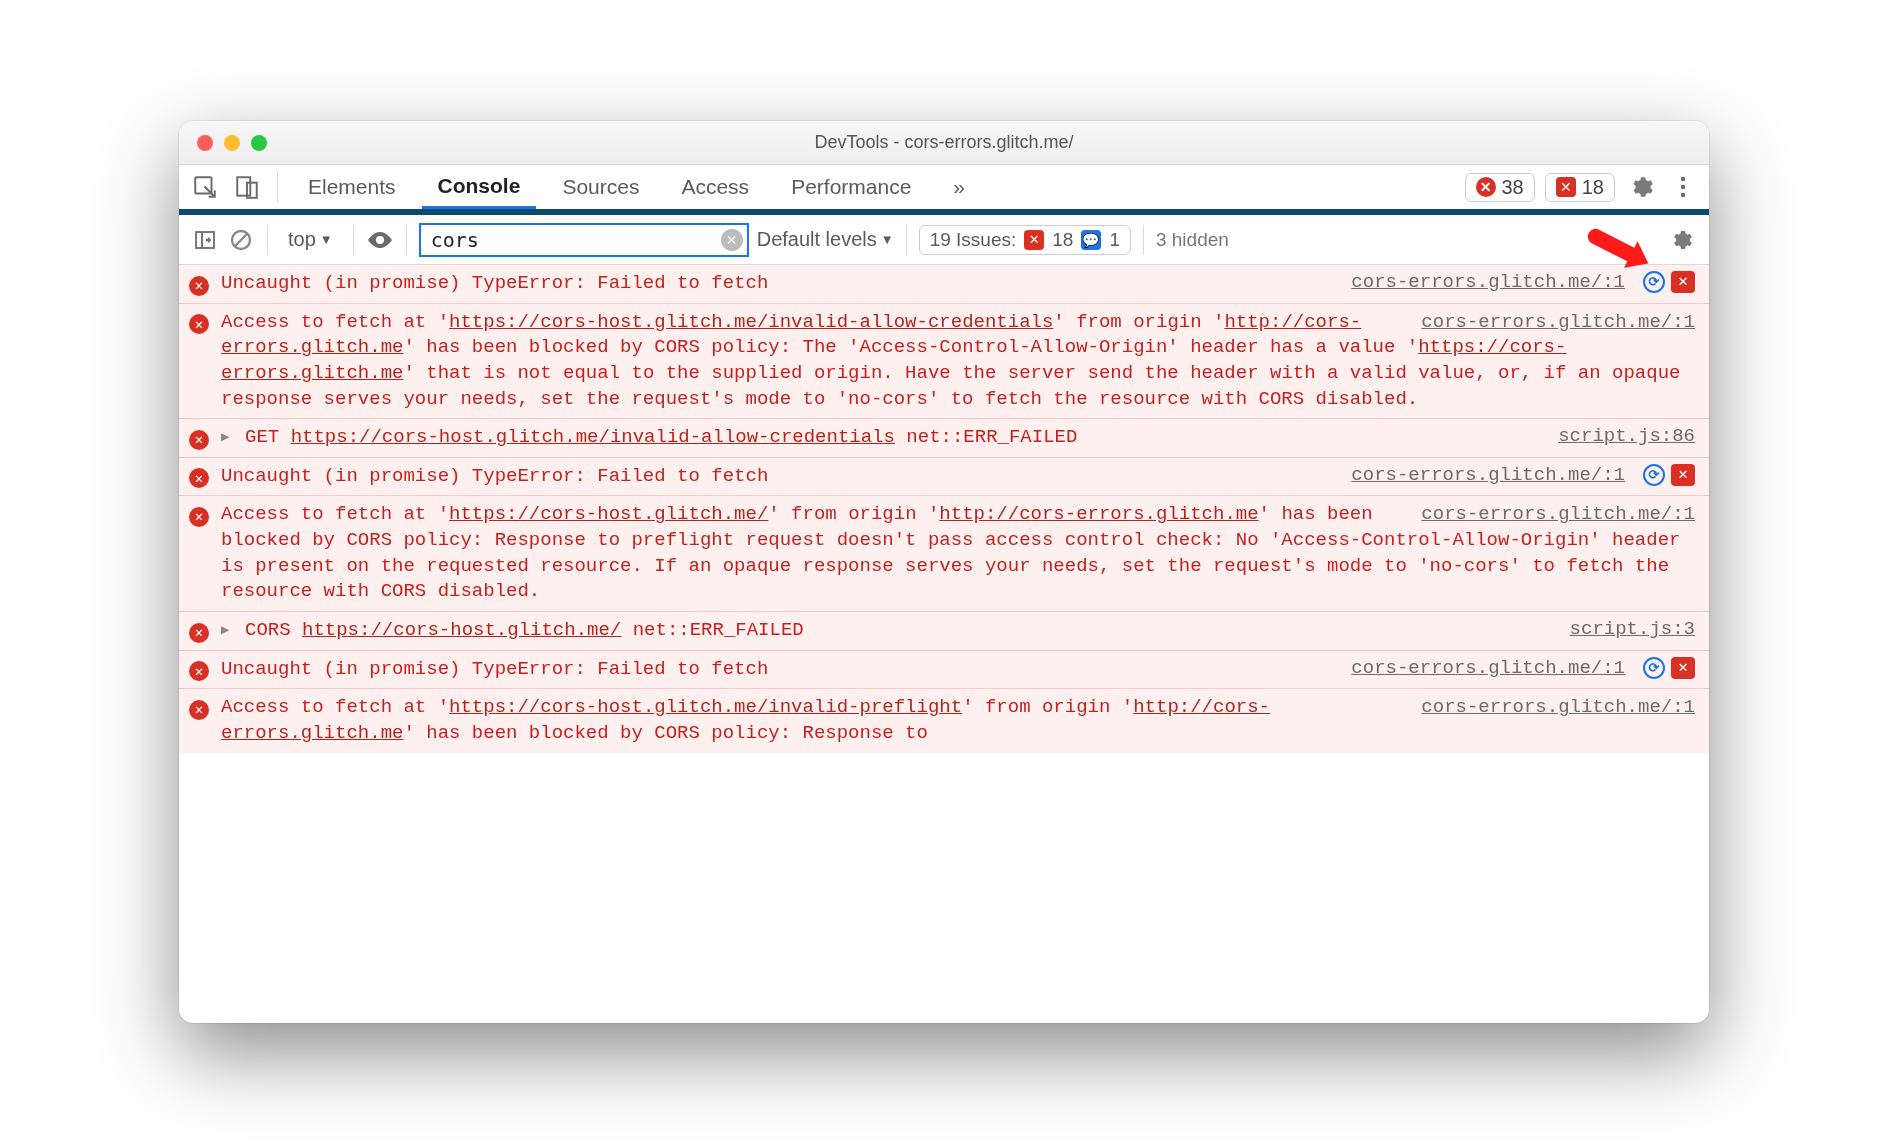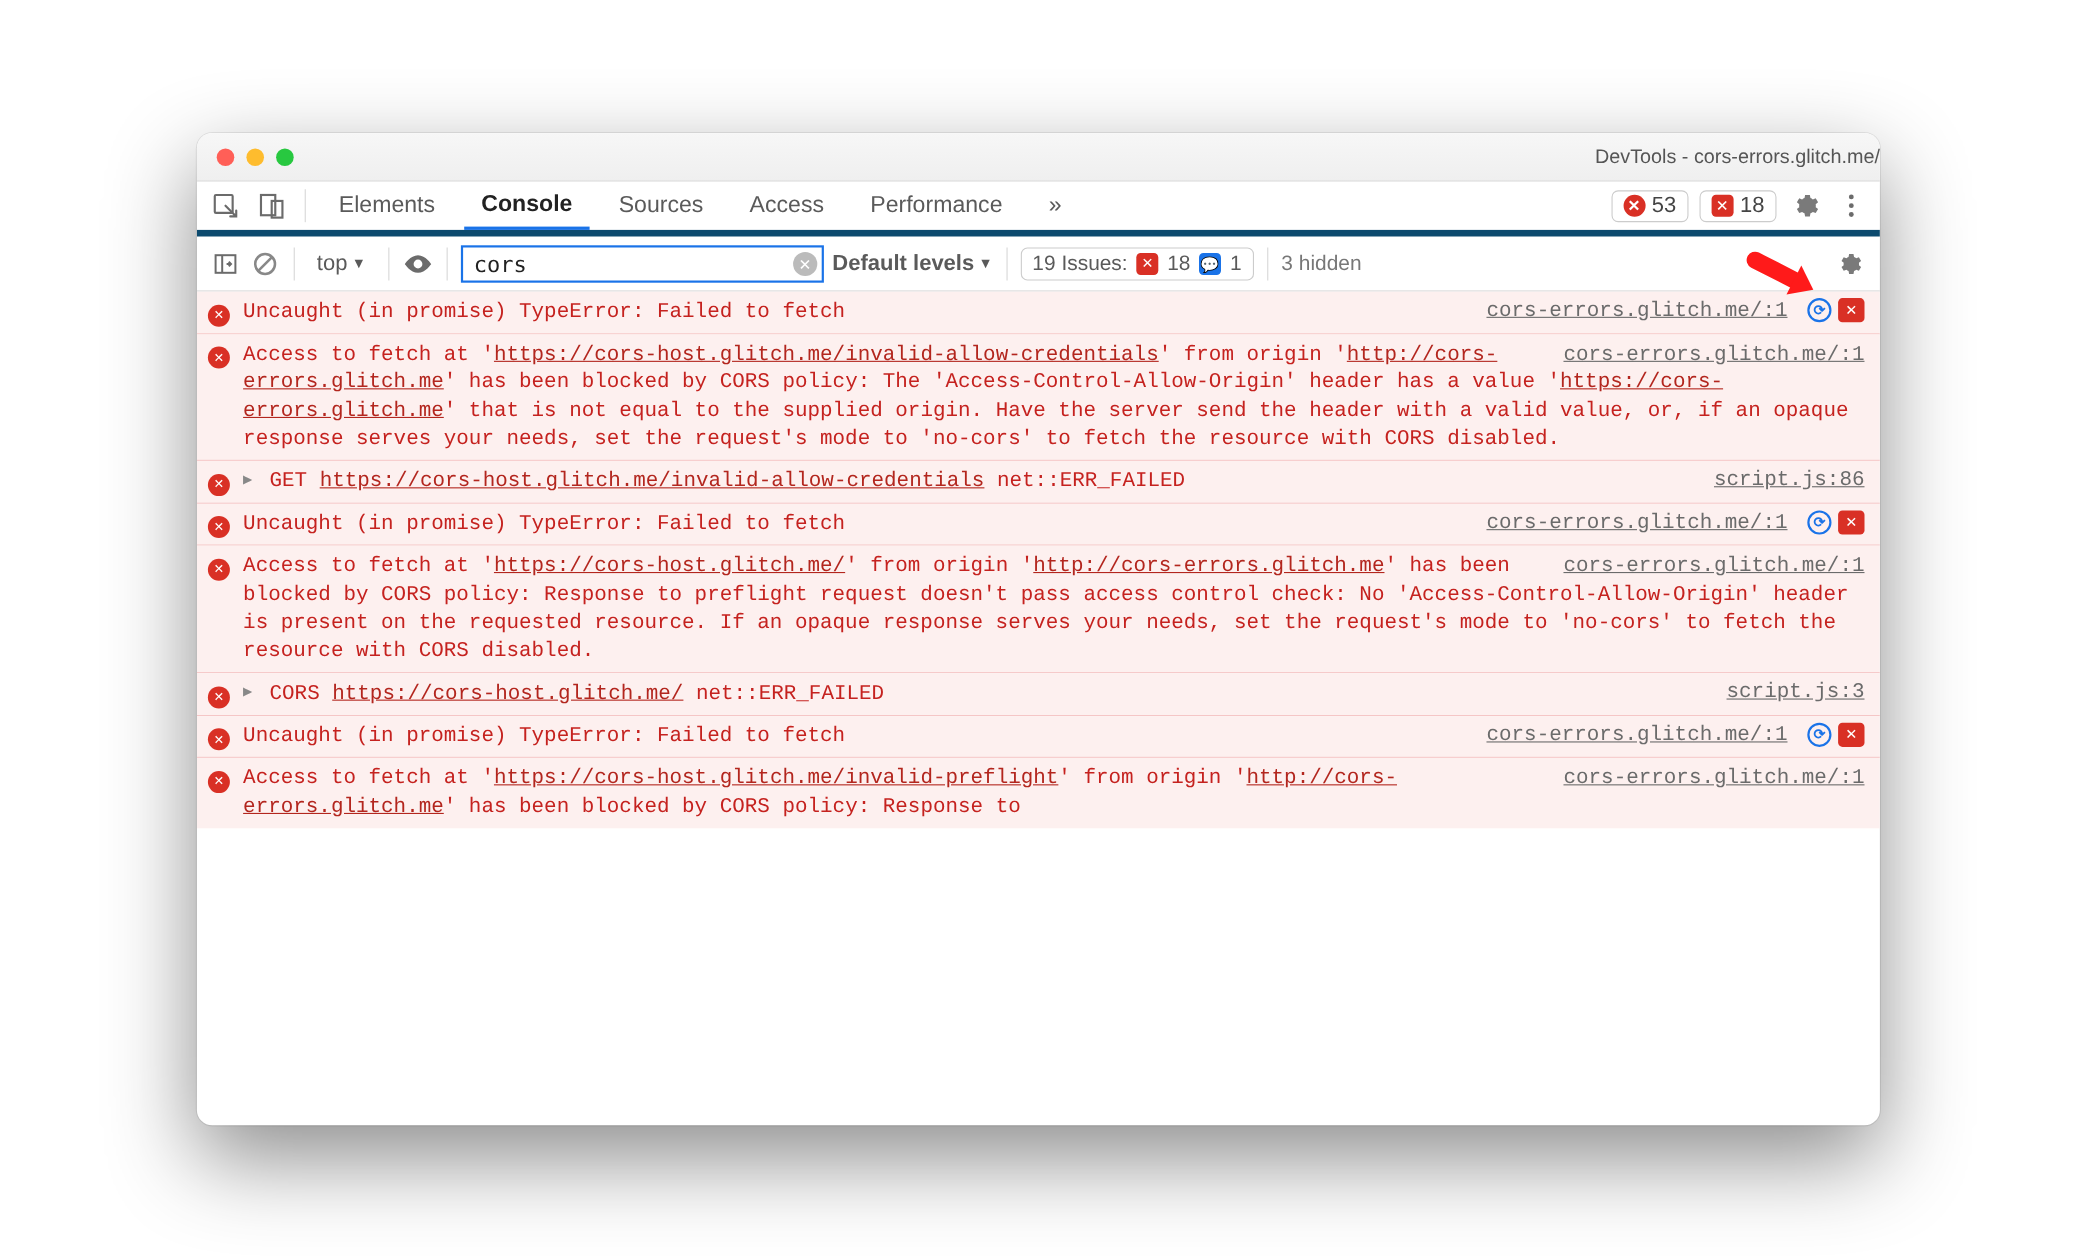--- a/index.html
+++ b/index.html
@@ -29,21 +29,21 @@
     background: linear-gradient(#f7f7f7,#efefef);
     border-bottom: 1px solid #d8d8d8;
     display: flex;
     align-items: center;
     position: relative;
   }
   .traffic { display:flex; gap:11px; margin-left:18px; }
   .traffic span { width:16px; height:16px; border-radius:50%; }
   .t-close{background:#ff5f57;} .t-min{background:#febc2e;} .t-max{background:#28c840;}
   .titlebar-title{
-    position:absolute; left:0; right:0; text-align:right;
+    position:absolute; left:0; right:0; text-align:center;
     font-size:18px; color:#555; pointer-events:none;
   }
   
   .toolbar {
     height: 50px;
     border-bottom: 6px solid #0c4a6e;
     display:flex; align-items:center;
     padding: 0 10px;
     gap: 10px;
     font-size: 21px;
@@ -85,21 +85,21 @@
     font-family: Menlo, Consolas, monospace;
     color:#222;
   }
   .filter-wrap{position:relative;}
   .clear-x{
     position:absolute; right:6px; top:50%; transform:translateY(-50%);
     width:22px; height:22px; border-radius:50%; background:#bbb;
     color:#fff; display:flex; align-items:center; justify-content:center;
     font-size:14px;
   }
-  .lvl-select{display:flex; align-items:center; gap:4px;font-weight:bold;}
+  .lvl-select{display:flex; align-items:center; gap:4px;}
   .issues-box{
     border:1px solid #ccc; border-radius:6px;
     display:flex; align-items:center; gap:8px;
     padding: 3px 10px; font-size:19px;
   }
   .hidden-text{ color:#777; font-size:19px; }
   
   .annot-arrow{
     position:absolute; right:52px; top:0px;
     width:70px; height:70px; z-index:50;
@@ -187,21 +187,21 @@
     <div class="tool-sep"></div>
     <div class="tab">Elements</div>
     <div class="tab active">Console</div>
     <div class="tab">Sources</div>
     <div class="tab">Access</div>
     <div class="tab">Performance</div>
     <div class="tab">»</div>
     <div class="spacer"></div>
     <div class="badge-btn">
       <span class="icon-circle ic-red">✕</span>
-      <span>53</span>
+      <span>38</span>
     </div>
     <div class="badge-btn">
       <span class="ic-redsq" style="display:inline-flex;align-items:center;justify-content:center;color:#fff;font-size:14px;">✕</span>
       <span>18</span>
     </div>
     <div class="tool-icon">
       <svg width="26" height="26" viewBox="0 0 24 24" fill="#6b6b6b">
           <path d="M12 8a4 4 0 100 8 4 4 0 000-8zm9 4a7 7 0 00-.1-1.2l2-1.6-2-3.4-2.4 1a7 7 0 00-2-1.2L16 3h-4l-.5 2.6a7 7 0 00-2 1.2l-2.4-1-2 3.4 2 1.6A7 7 0 007 12a7 7 0 00.1 1.2l-2 1.6 2 3.4 2.4-1a7 7 0 002 1.2L12 21h4l.5-2.6a7 7 0 002-1.2l2.4 1 2-3.4-2-1.6c.07-.4.1-.8.1-1.2z" opacity=".9"></path>
         </svg>
     </div>

